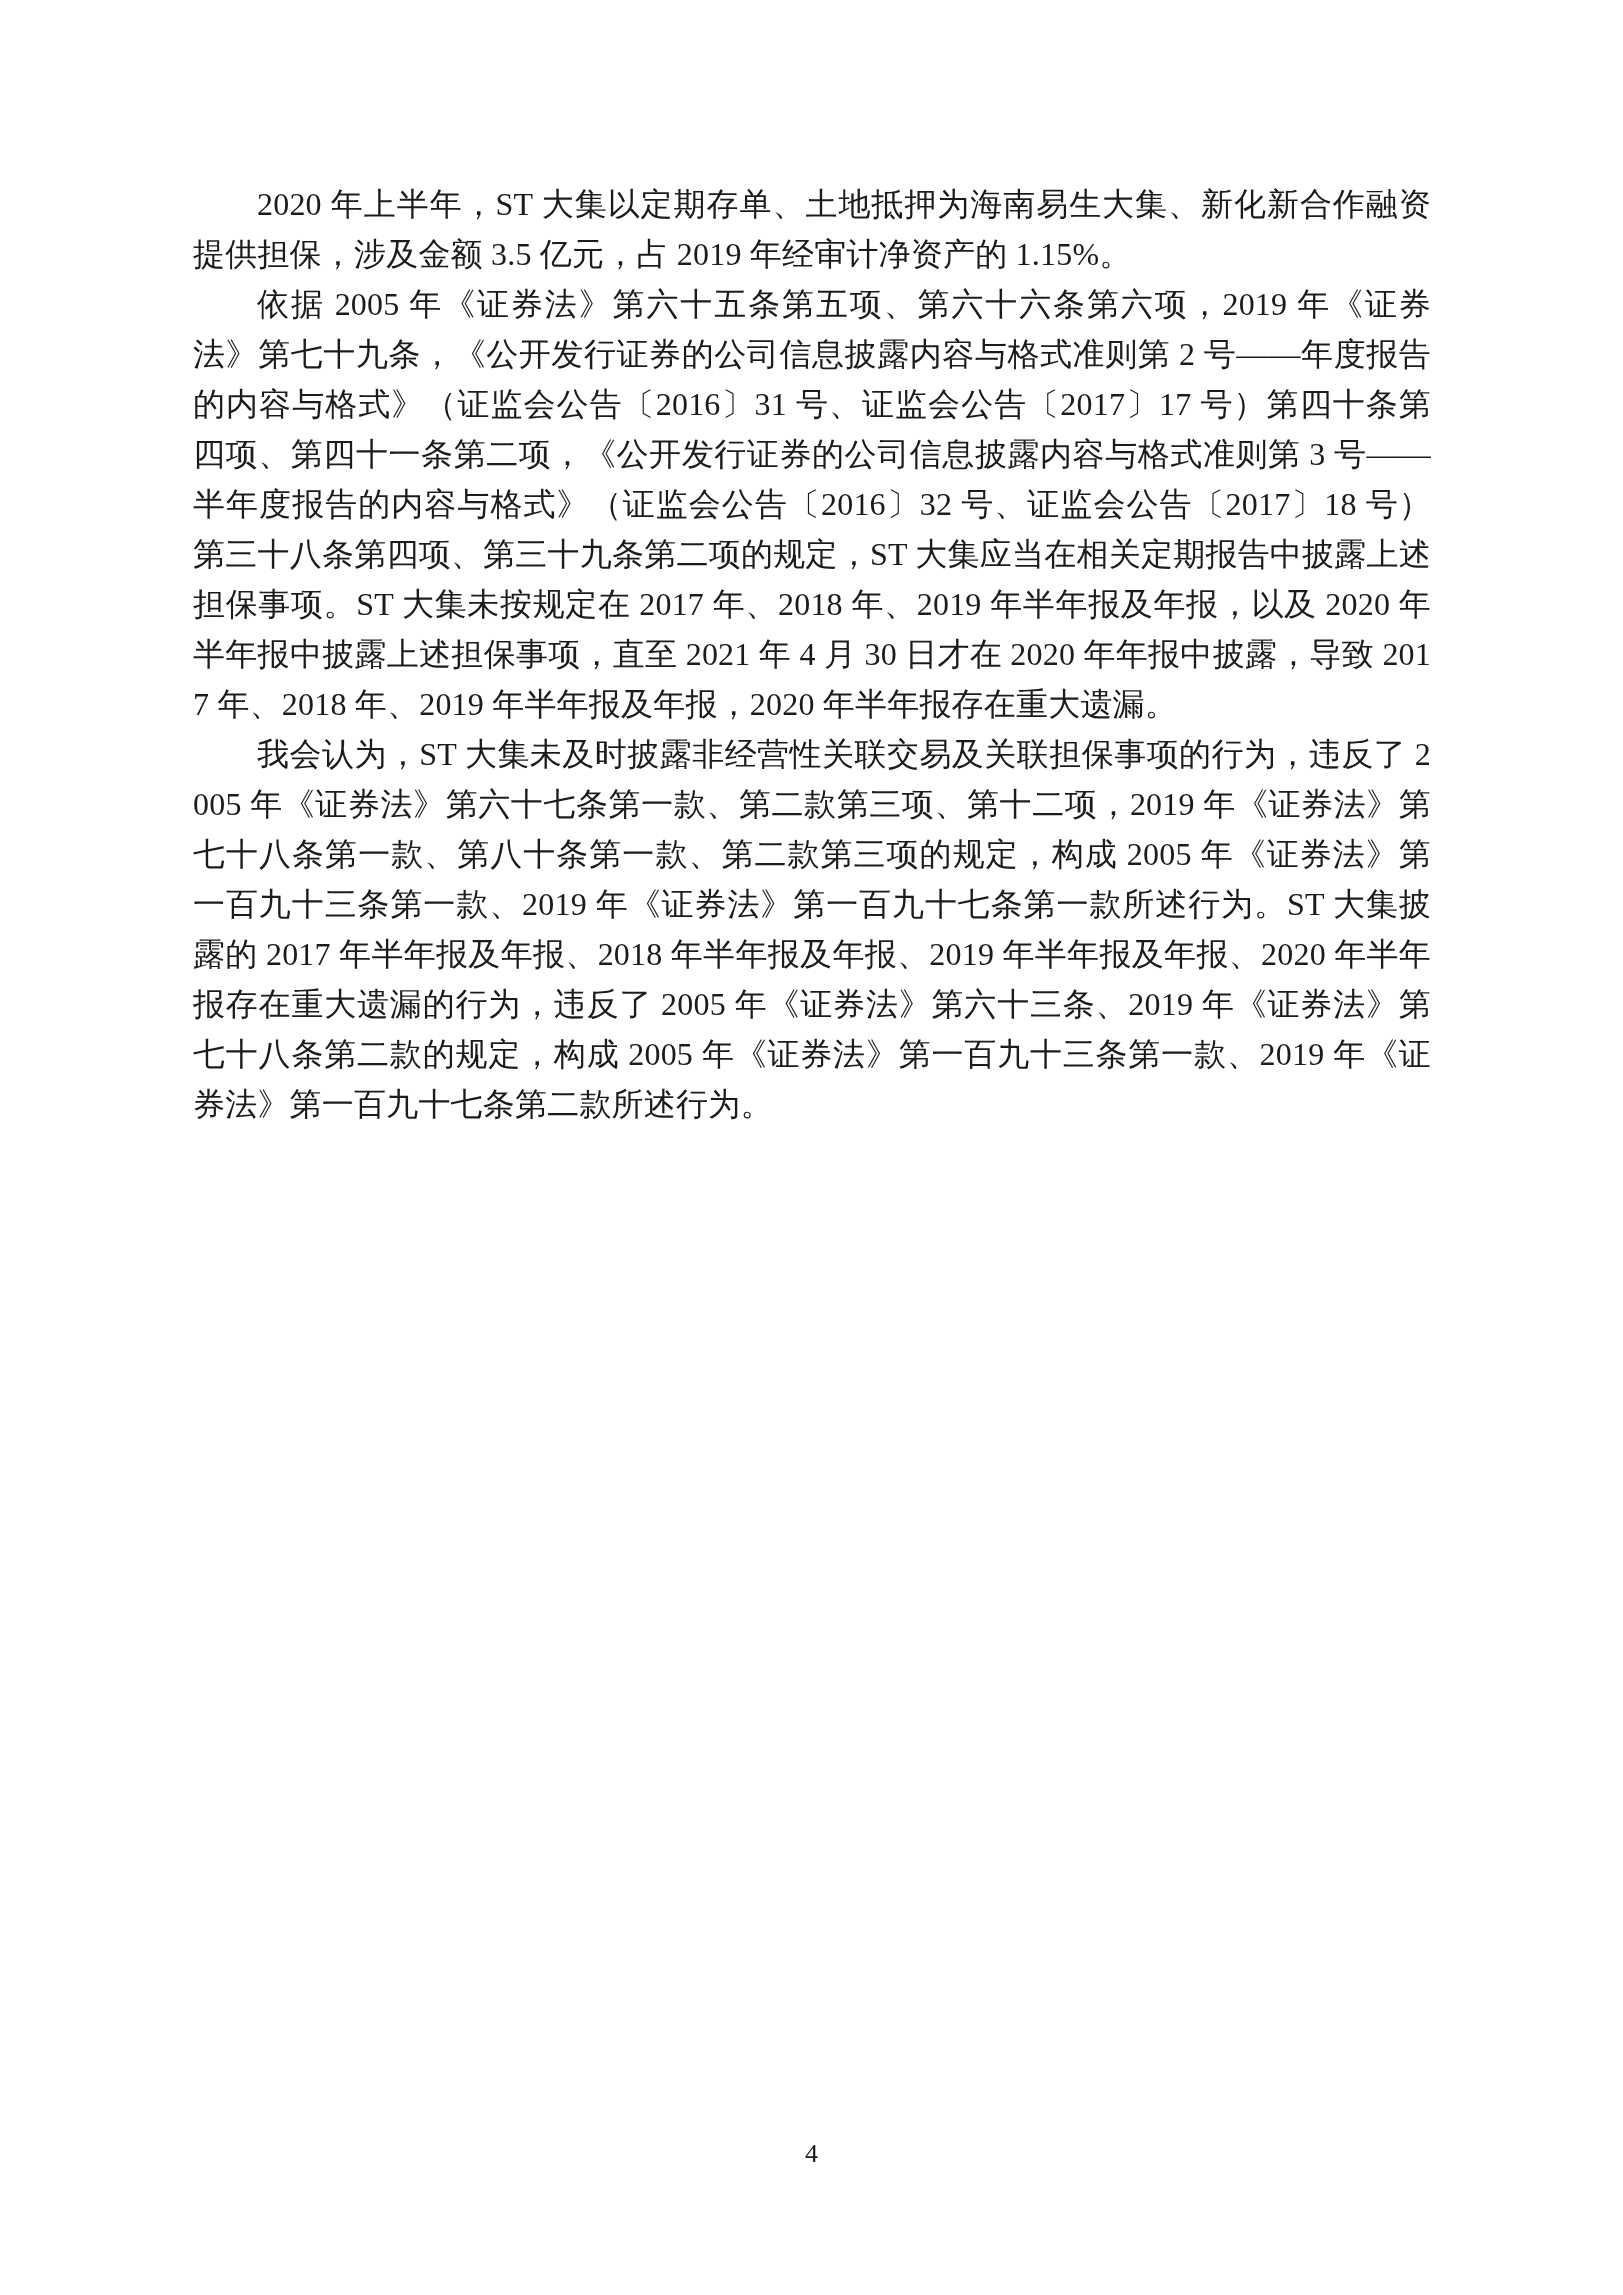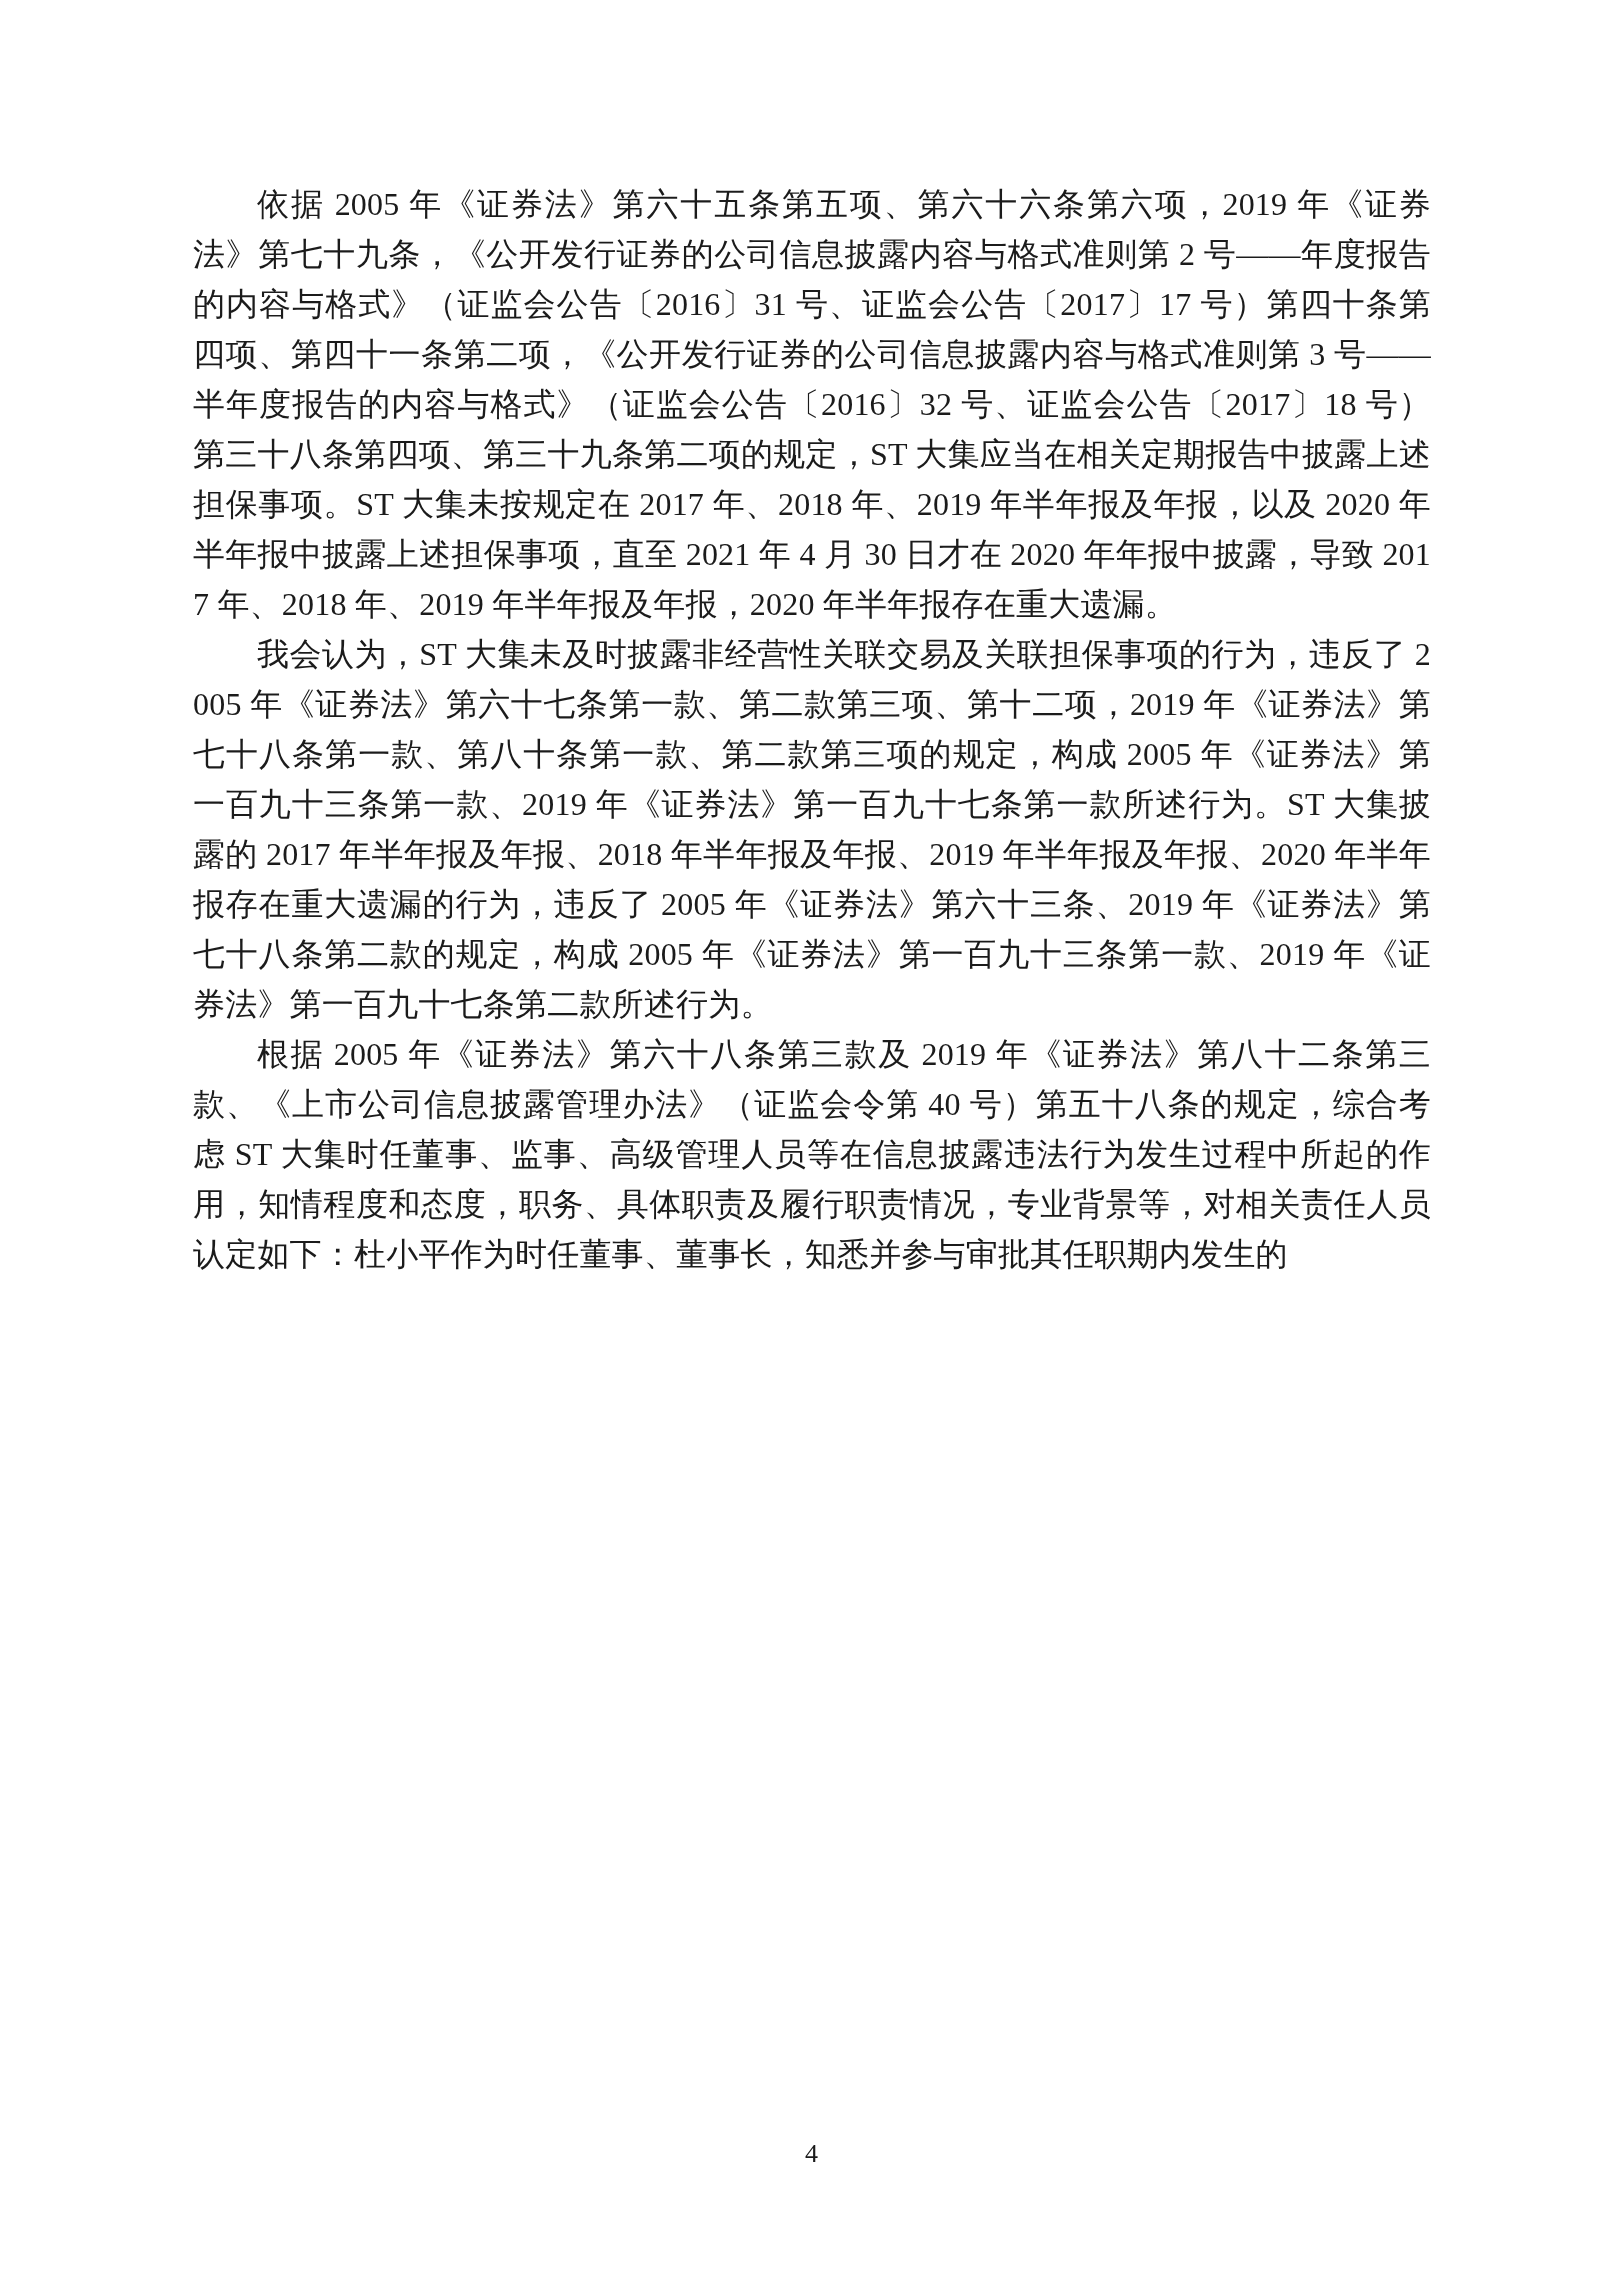--- a/index.html
+++ b/index.html
@@ -60,21 +60,21 @@
     color: #1b1b1b;
     font-family: "Liberation Serif", "DejaVu Serif", serif;
   }
 </style>
 </head>
 <body>
 
 <div class="page">
 
   <div class="text-block">
+    <p class="para">2020 年上半年，ST 大集以定期存单、土地抵押为海南易生大集、新化新合作融资提供担保，涉及金额 3.5 亿元，占 2019 年经审计净资产的 1.15%。</p>
     <p class="para">依据 2005 年《证券法》第六十五条第五项、第六十六条第六项，2019 年《证券法》第七十九条，《公开发行证券的公司信息披露内容与格式准则第 2 号——年度报告的内容与格式》（证监会公告〔2016〕31 号、证监会公告〔2017〕17 号）第四十条第四项、第四十一条第二项，《公开发行证券的公司信息披露内容与格式准则第 3 号——半年度报告的内容与格式》（证监会公告〔2016〕32 号、证监会公告〔2017〕18 号）第三十八条第四项、第三十九条第二项的规定，ST 大集应当在相关定期报告中披露上述担保事项。ST 大集未按规定在 2017 年、2018 年、2019 年半年报及年报，以及 2020 年半年报中披露上述担保事项，直至 2021 年 4 月 30 日才在 2020 年年报中披露，导致 2017 年、2018 年、2019 年半年报及年报，2020 年半年报存在重大遗漏。</p>
     <p class="para">我会认为，ST 大集未及时披露非经营性关联交易及关联担保事项的行为，违反了 2005 年《证券法》第六十七条第一款、第二款第三项、第十二项，2019 年《证券法》第七十八条第一款、第八十条第一款、第二款第三项的规定，构成 2005 年《证券法》第一百九十三条第一款、2019 年《证券法》第一百九十七条第一款所述行为。ST 大集披露的 2017 年半年报及年报、2018 年半年报及年报、2019 年半年报及年报、2020 年半年报存在重大遗漏的行为，违反了 2005 年《证券法》第六十三条、2019 年《证券法》第七十八条第二款的规定，构成 2005 年《证券法》第一百九十三条第一款、2019 年《证券法》第一百九十七条第二款所述行为。</p>
-    <p class="para">根据 2005 年《证券法》第六十八条第三款及 2019 年《证券法》第八十二条第三款、《上市公司信息披露管理办法》（证监会令第 40 号）第五十八条的规定，综合考虑 ST 大集时任董事、监事、高级管理人员等在信息披露违法行为发生过程中所起的作用，知情程度和态度，职务、具体职责及履行职责情况，专业背景等，对相关责任人员认定如下：杜小平作为时任董事、董事长，知悉并参与审批其任职期内发生的</p>
   </div>
 
   <div class="page-number">4</div>
 
 </div>
 
 
 </body></html>

